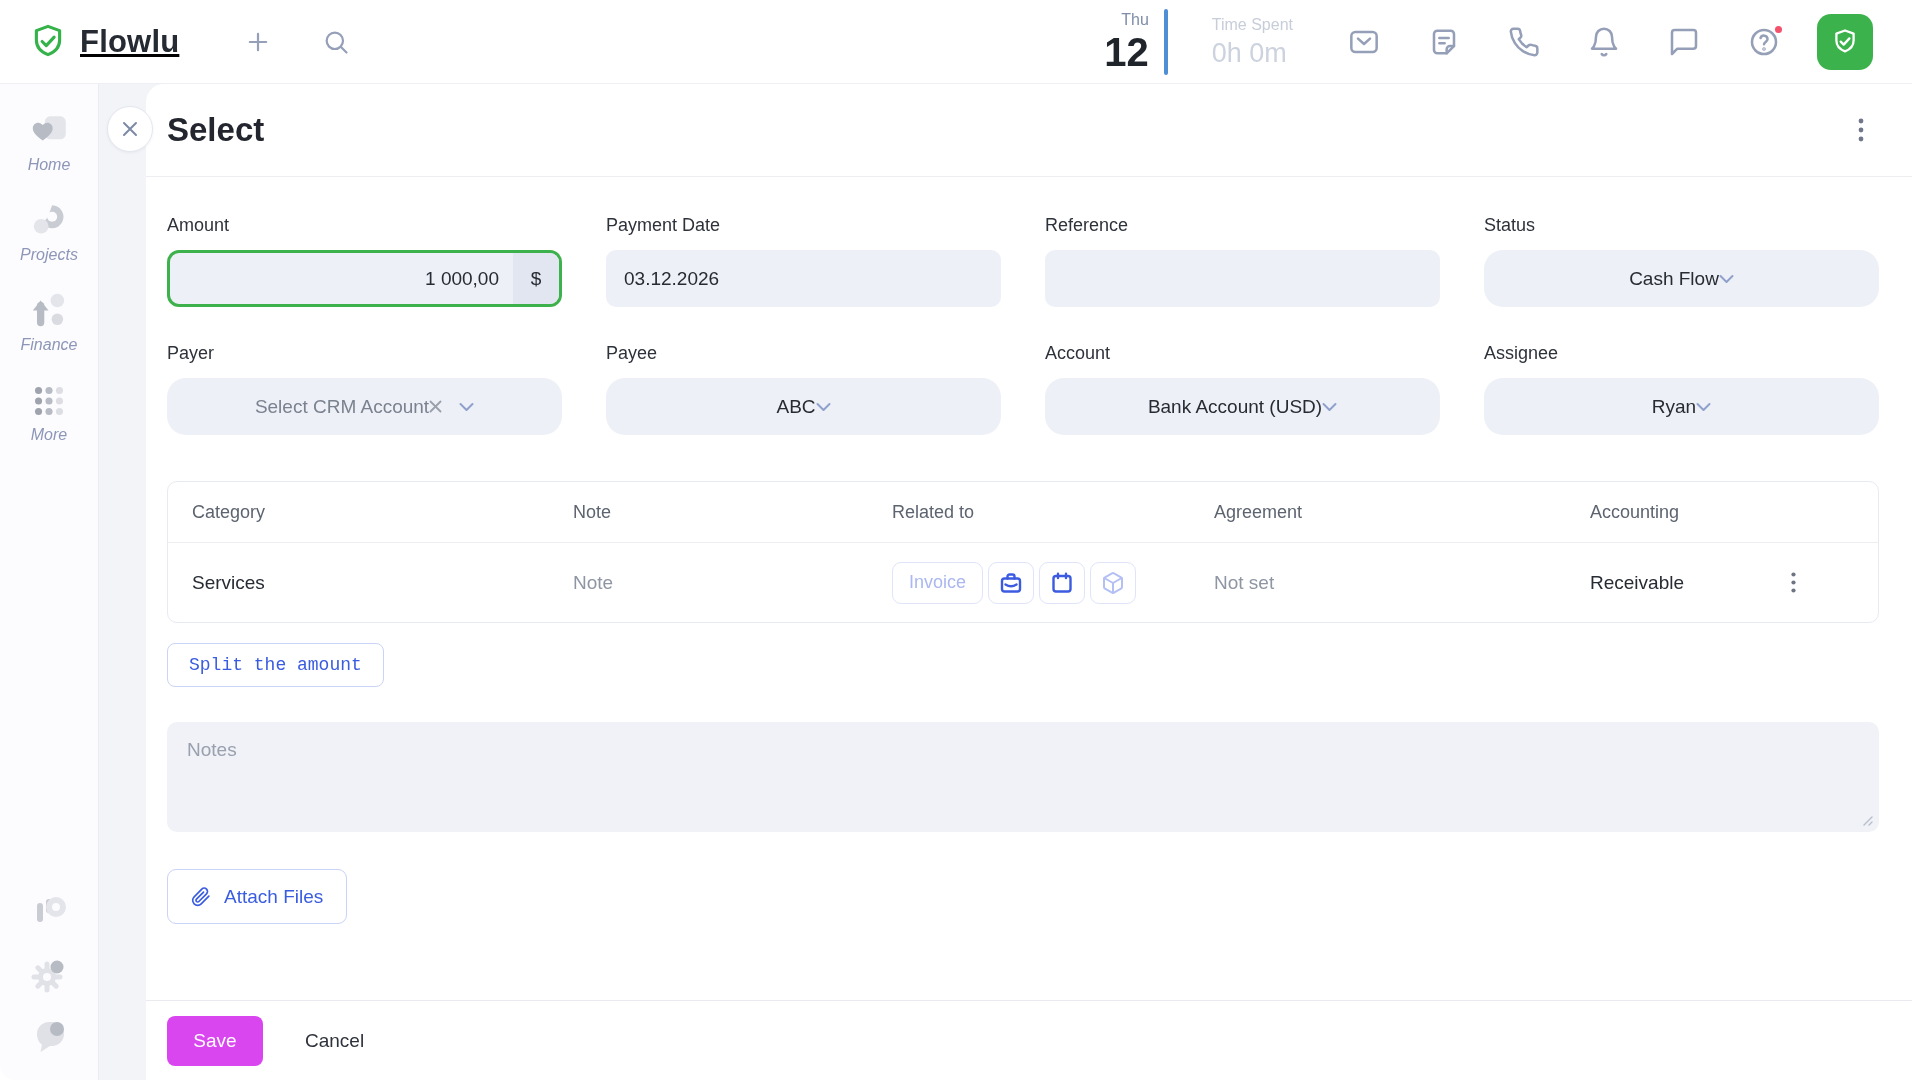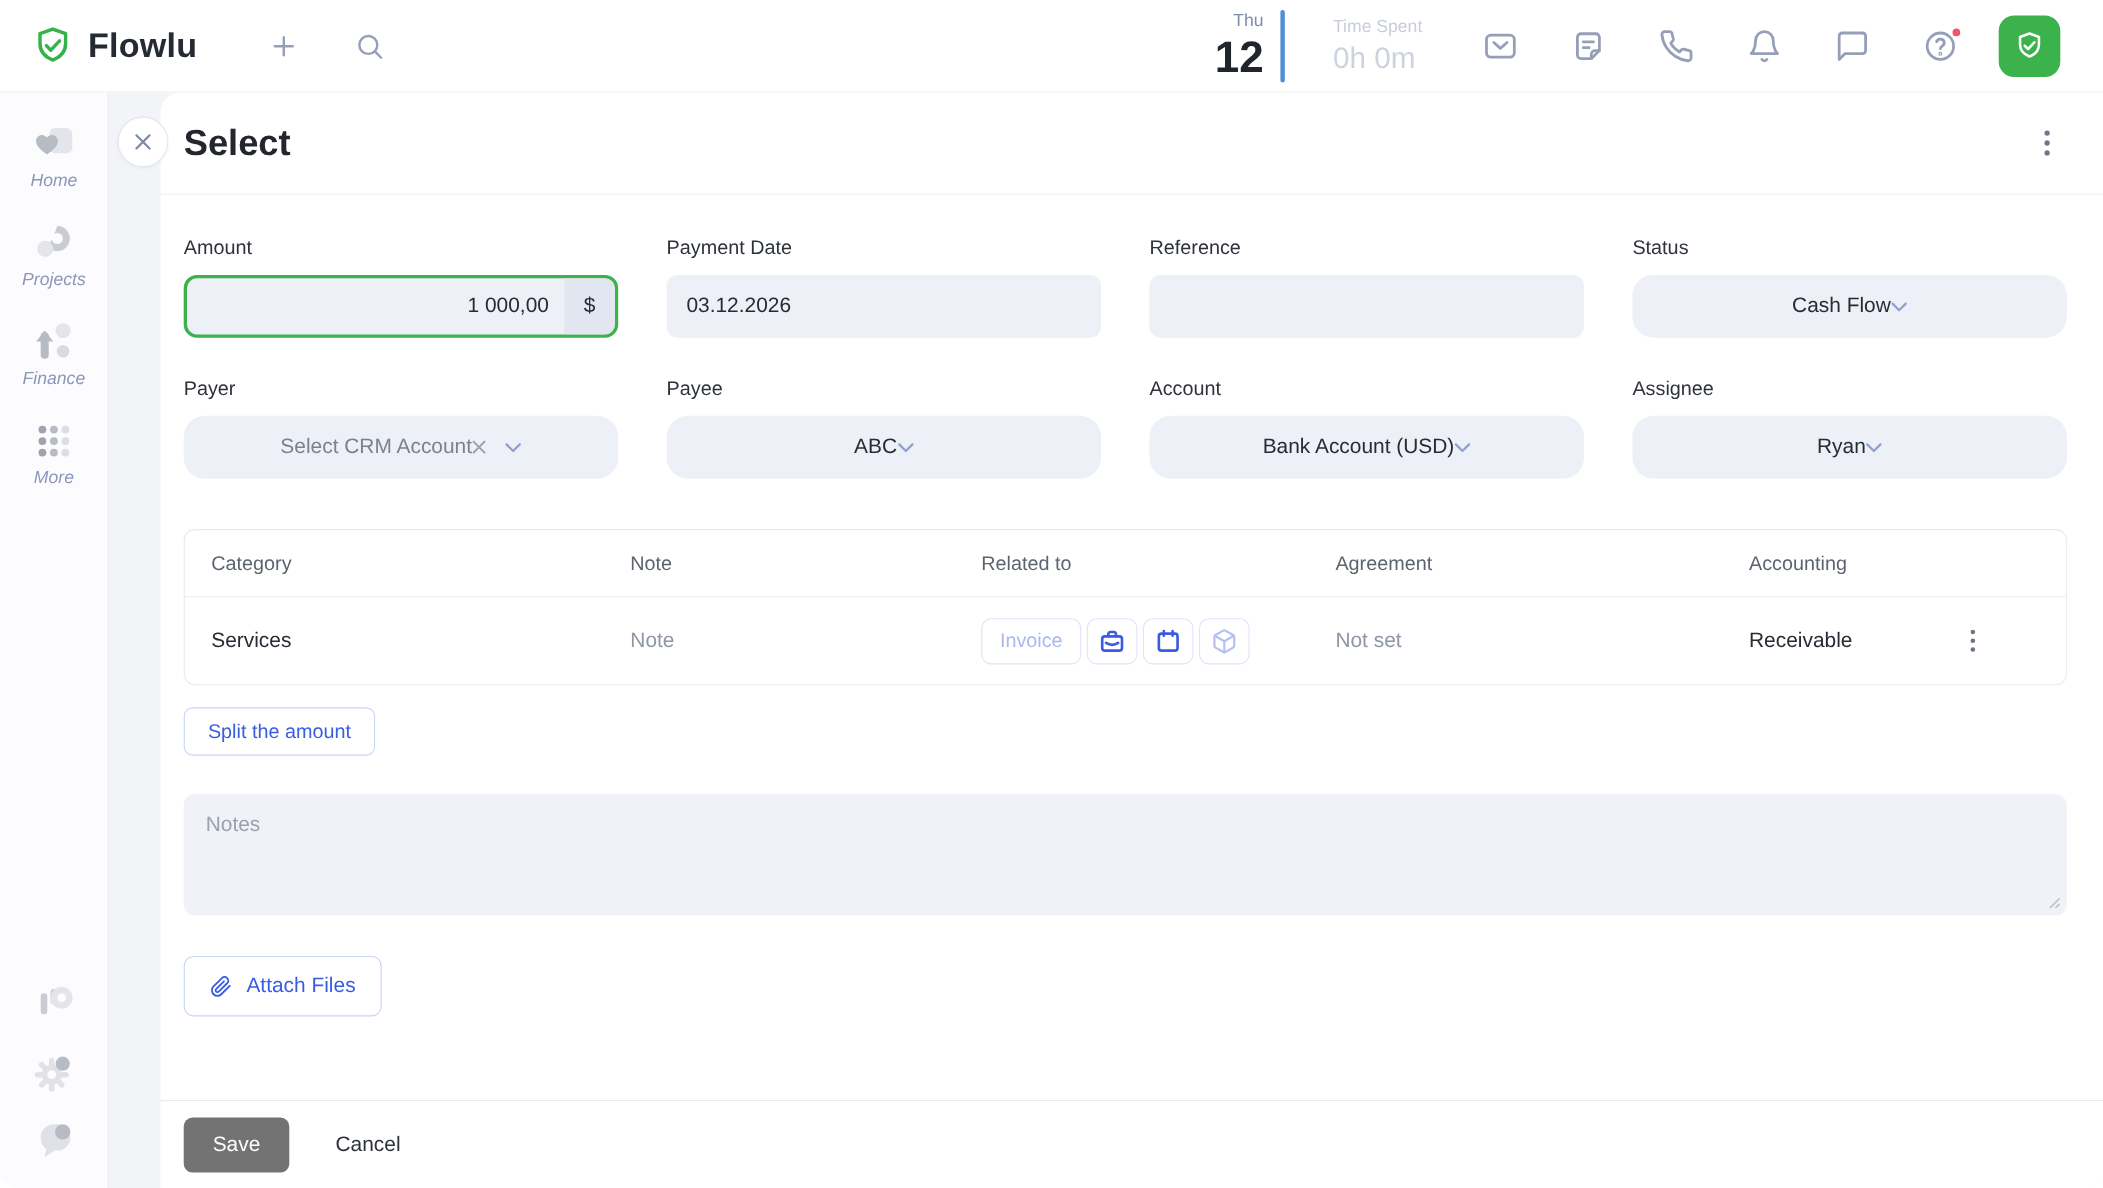--- a/index.html
+++ b/index.html
@@ -1,21 +1,21 @@
 <!DOCTYPE html>
 <html><head>
 <meta charset="utf-8">
 <style>
   * { box-sizing: border-box; margin: 0; padding: 0; }
   html,body { width:1912px; height:1080px; background:#fff; font-family:"Liberation Sans", sans-serif; }
   .app { position:relative; width:1912px; height:1080px; background:#fff; border-radius:16px; overflow:hidden; }
 
   
   .topbar { position:absolute; top:0; left:0; right:0; height:84px; background:#fff; border-bottom:1px solid #edeff4; display:flex; align-items:center; padding:0 39px 0 28px; z-index:30; }
-  .brand { display:flex; align-items:center; gap:12px; }
+  .brand { display:flex; align-items:center; gap:12px;text-decoration:underline; }
   .brand-name { font-size:31px; font-weight:700; color:#262b33; letter-spacing:.2px; }
   .top-ic { width:34px; height:34px; display:flex; align-items:center; justify-content:center; cursor:pointer; }
   .top-ic svg { stroke:#95a0b8; fill:none; stroke-width:1.9; stroke-linecap:round; stroke-linejoin:round; }
   .plus-btn { margin-left:62px; }
   .search-btn { margin-left:44px; }
   .top-right { margin-left:auto; display:flex; align-items:center; }
   .daywidget { text-align:right; line-height:1; margin-right:15px; }
   .daywidget .wd { font-size:16px; color:#7f8da9; margin-bottom:4px; }
   .daywidget .dn { font-size:40px; font-weight:600; color:#20242b; }
   .day-divider { width:4px; height:66px; background:#4e8fd6; border-radius:2px; margin-right:44px; }
@@ -66,32 +66,32 @@
   .t-body { height:79px; font-size:19px; }
   .t-cell:first-child { padding-left:24px; }
   .cell-dark { color:#272b33; }
   .cell-gray { color:#8e95a3; }
   .related-cell { display:flex; align-items:center; gap:5px; }
   .chip { height:42px; border:1px solid #dfe4fa; border-radius:9px; background:#fff; display:flex; align-items:center; justify-content:center; cursor:pointer; }
   .chip-text { padding:0 16px; font-size:18px; color:#aab7f0; }
   .chip-ic { width:46px; }
   .row-kebab { justify-self:center; width:30px; height:30px; display:flex; align-items:center; justify-content:center; cursor:pointer; }
 
-  .split-btn { margin-top:20px; height:44px; padding:0 21px; background:#fff; border:1px solid #c9d4f6; border-radius:8px; font-size:18px; color:#3a5ce0; font-family:Liberation Sans, sans-serif; cursor:pointer; display:inline-flex; align-items:center; }
+  .split-btn { margin-top:20px; height:44px; padding:0 21px; background:#fff; border:1px solid #c9d4f6; border-radius:8px; font-size:18px; color:#3a5ce0; font-family:Liberation Mono, monospace; cursor:pointer; display:inline-flex; align-items:center; }
 
   .notes-wrap { position:relative; margin-top:35px; }
   .notes-area { width:100%; height:110px; background:#f0f2f7; border:none; border-radius:10px; resize:none; outline:none; padding:17px 20px; font-size:19px; color:#272b33; font-family:inherit; display:block; }
   .notes-area::placeholder { color:#99a0ae; }
   .resize-grip { position:absolute; right:5px; bottom:5px; pointer-events:none; }
 
   .attach-btn { margin-top:37px; height:55px; padding:0 23px; background:#fff; border:1px solid #c9d4f6; border-radius:9px; font-size:19px; color:#3a5ce0; font-family:inherit; cursor:pointer; display:inline-flex; align-items:center; gap:13px; }
 
   
   .footer { position:absolute; left:47px; right:0; bottom:0; height:80px; background:#fff; border-top:1px solid #e8eaf0; display:flex; align-items:center; padding-left:21px; z-index:15; }
-  .save-btn { width:96px; height:50px; background:#737373; color:#fff; border:none; border-radius:8px; font-size:19px; font-weight:500; font-family:inherit; cursor:pointer; }
+  .save-btn { width:96px; height:50px; background:#d946ef; color:#fff; border:none; border-radius:8px; font-size:19px; font-weight:500; font-family:inherit; cursor:pointer; }
   .cancel-btn { margin-left:42px; background:none; border:none; font-size:19px; color:#2e323b; font-family:inherit; cursor:pointer; }
 </style>
 </head>
 <body>
 
 <div class="app">
 
   <header class="topbar">
     <div class="brand">
       <svg width="40" height="40" viewBox="0 0 32 32">

